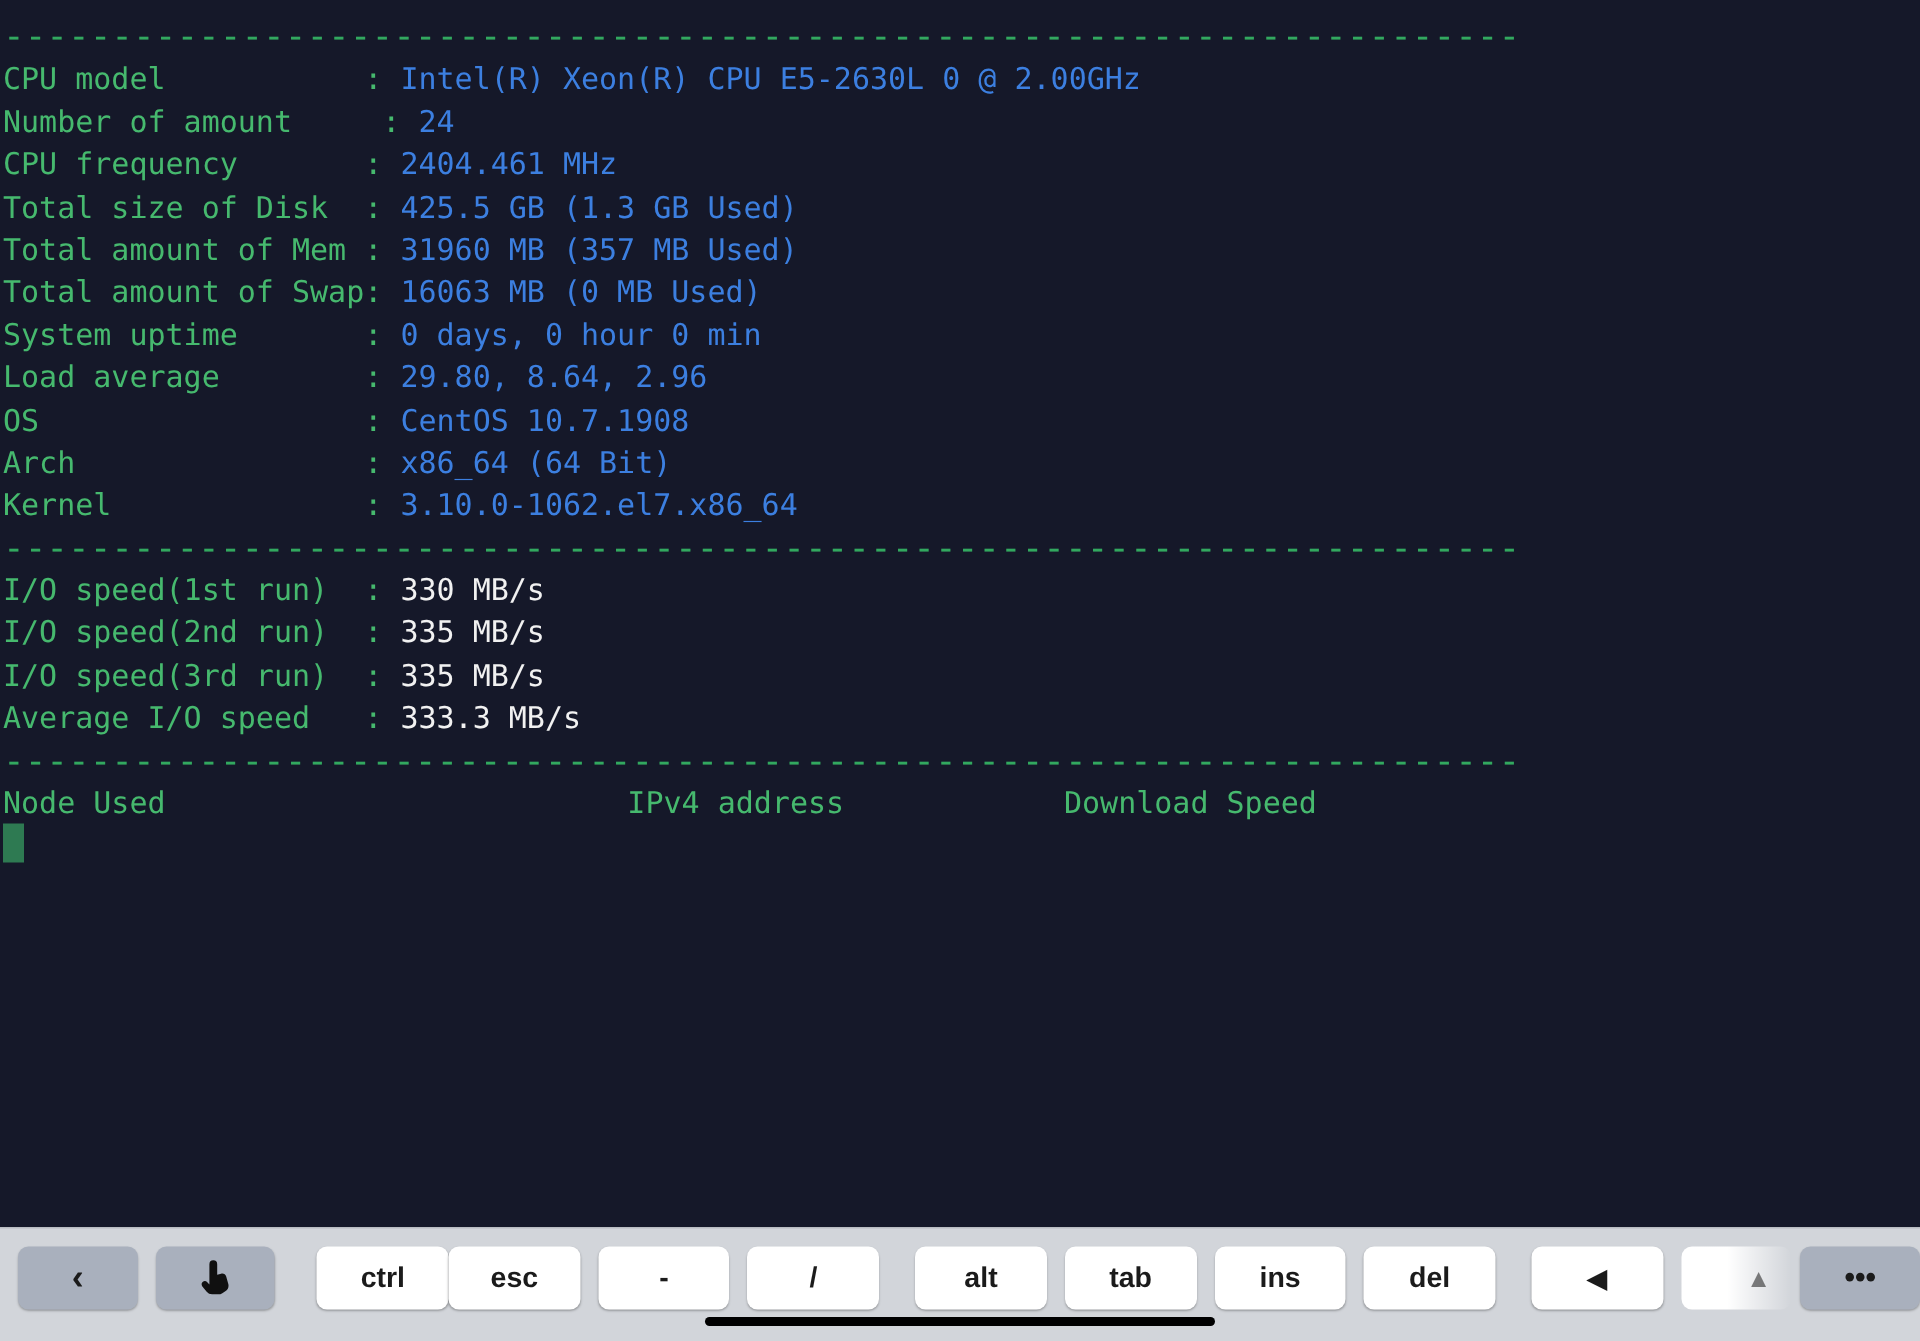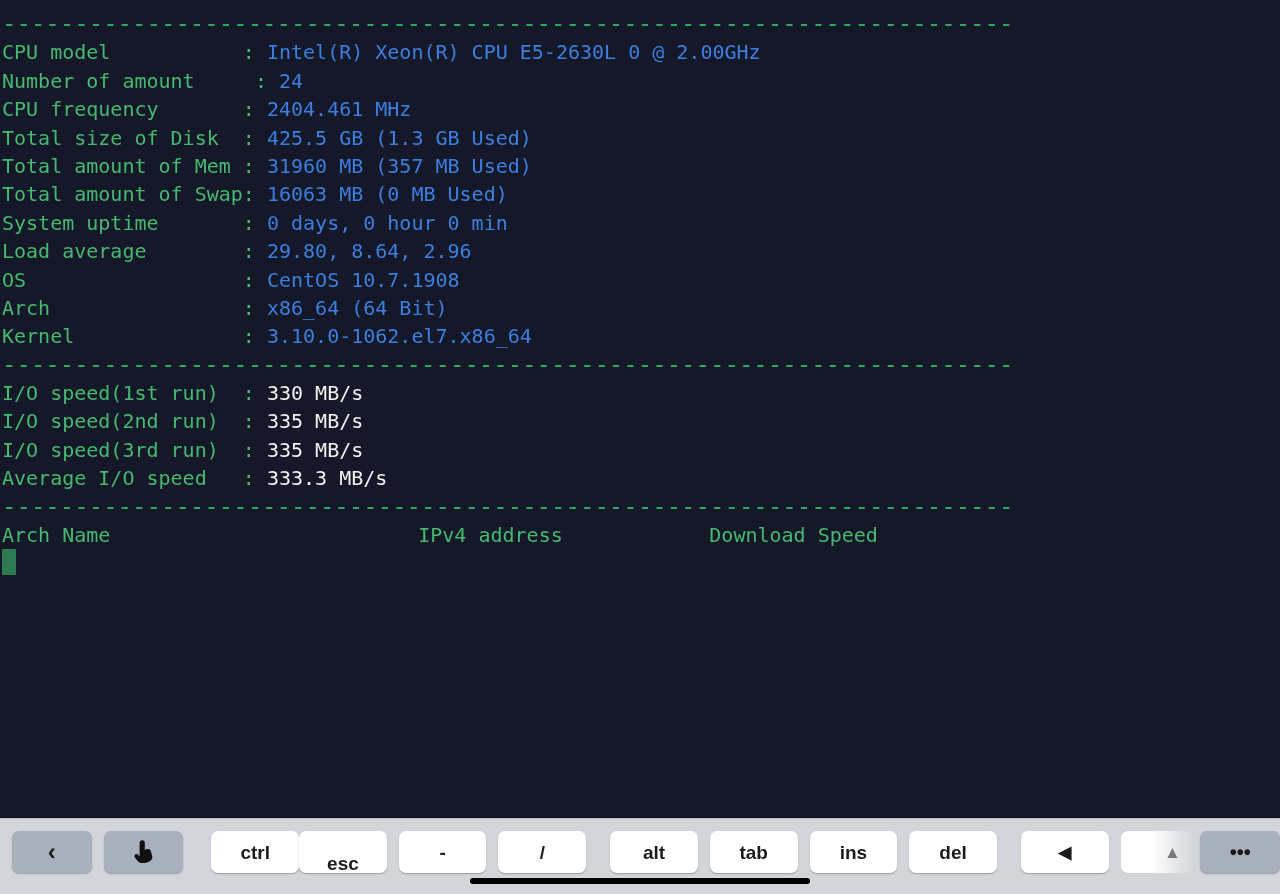--- a/index.html
+++ b/index.html
@@ -138,41 +138,41 @@
 
     <div id="iospeed-block">
         <div class="line"><span class="lbl">I/O speed(1st run)  </span><span class="colon">: </span><span class="valw">330 MB/s</span></div>
         <div class="line"><span class="lbl">I/O speed(2nd run)  </span><span class="colon">: </span><span class="valw">335 MB/s</span></div>
         <div class="line"><span class="lbl">I/O speed(3rd run)  </span><span class="colon">: </span><span class="valw">335 MB/s</span></div>
         <div class="line"><span class="lbl">Average I/O speed   </span><span class="colon">: </span><span class="valw">333.3 MB/s</span></div>
       </div>
 
     <div class="sep">----------------------------------------------------------------------</div>
 
-    <div class="line"><span class="hdr" id="th-node">Arch Name</span><span class="hdr" id="th-ipv4" style="margin-left: 307.86px;">IPv4 address</span><span class="hdr" id="th-dl" style="margin-left: 146.6px;">Download Speed</span></div>
+    <div class="line"><span class="hdr" id="th-node">Node Used</span><span class="hdr" id="th-ipv4" style="margin-left: 307.86px;">IPv4 address</span><span class="hdr" id="th-dl" style="margin-left: 146.6px;">Download Speed</span></div>
 
     <div class="line"><span class="cursor"></span></div>
 
   </div>
 </div>
 
 <div id="toolbar">
   <div class="keyrow" id="keyrow">
       <div class="key grey" style="width: 80px; margin-left: 12px; font-size: 24px;">
         <span class="ic">‹</span>
       </div>
       <div class="key grey" style="width: 80px; margin-left: 12px; font-size: 20px;">
         <svg width="22" height="26" viewBox="0 0 22 26">
           <path d="M9.2 1.2a2.6 2.6 0 0 1 2.6 2.6v7.0l2.6-0.7c1.6-0.4 3.0 0.5 3.4 1.9l1.4 5.0c0.5 1.9-0.3 3.9-2.0 4.9l-2.0 1.2a5.2 5.2 0 0 1-2.7 0.8H8.4a4.6 4.6 0 0 1-3.6-1.7L1.9 18.6c-0.8-1.0-0.6-2.4 0.4-3.1 0.9-0.7 2.1-0.5 2.9 0.3l1.4 1.5V3.8A2.6 2.6 0 0 1 9.2 1.2z" fill="#101010"></path>
         </svg>
       </div>
       <div class="key white" style="width: 88px; margin-left: 28px; font-size: 19px;">
         <span class="ic">ctrl</span>
       </div>
-      <div class="key white" style="width: 88px; margin-left: 0; font-size: 19px; align-items: flex-end;">
+      <div class="key white" style="width: 88px; margin-left: 0; font-size: 19px;">
         <span class="ic">esc</span>
       </div>
       <div class="key white" style="width: 88px; margin-left: 12px; font-size: 19px;">
         <span class="ic">-</span>
       </div>
       <div class="key white" style="width: 88px; margin-left: 12px; font-size: 19px;">
         <span class="ic">/</span>
       </div>
       <div class="key white" style="width: 88px; margin-left: 24px; font-size: 19px;">
         <span class="ic">alt</span>

